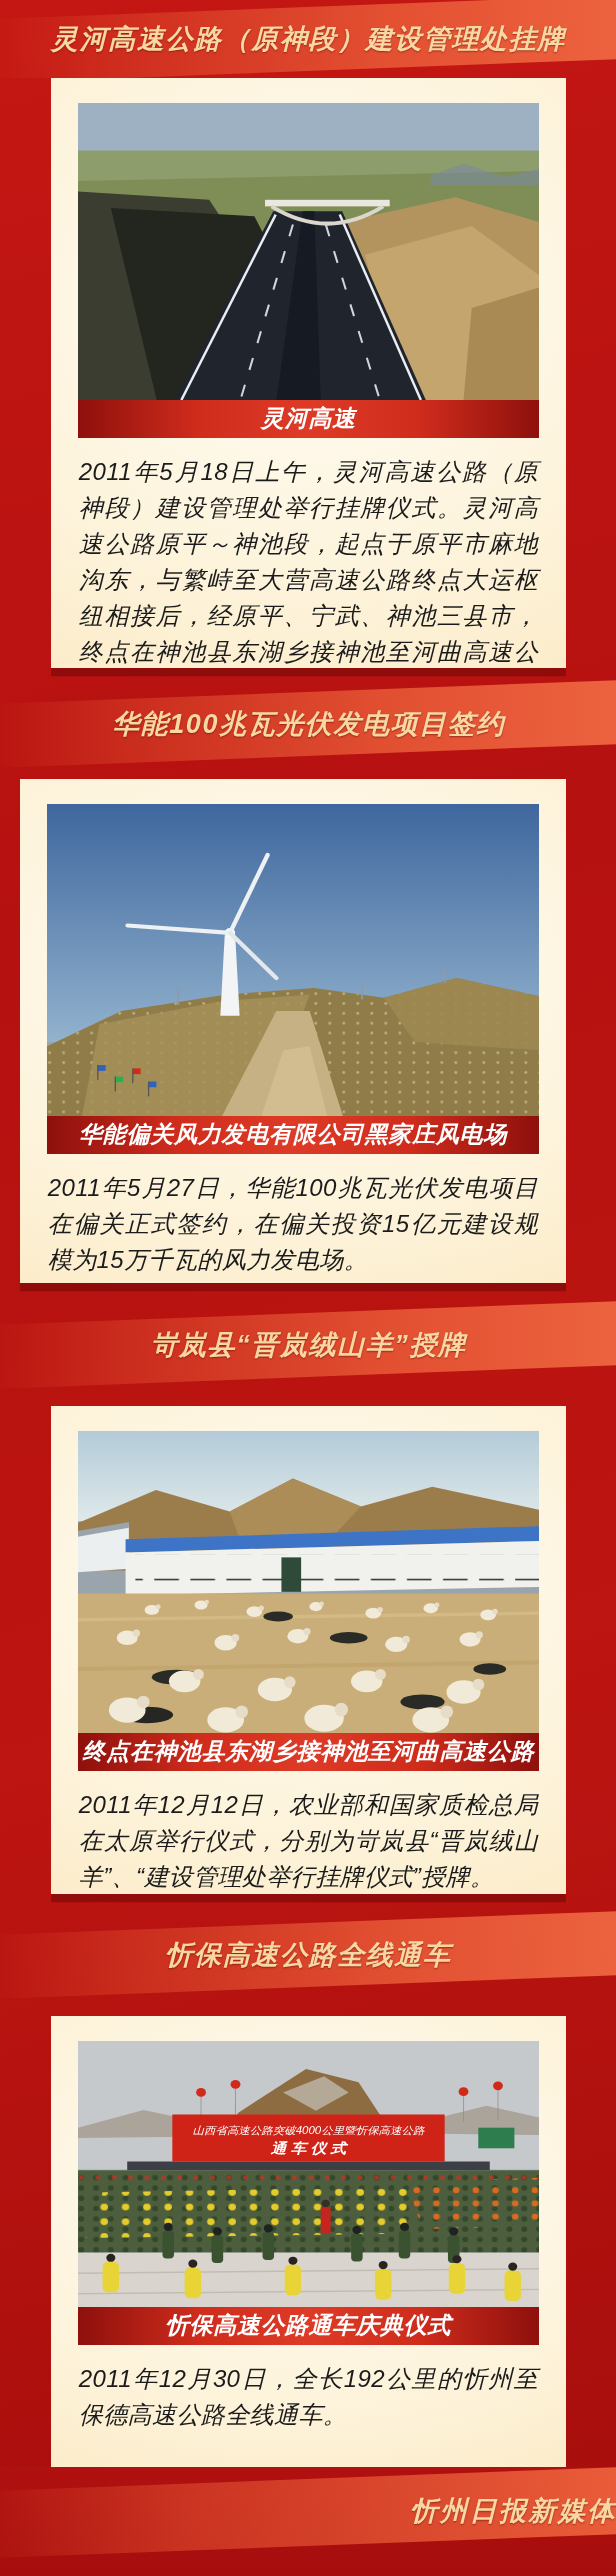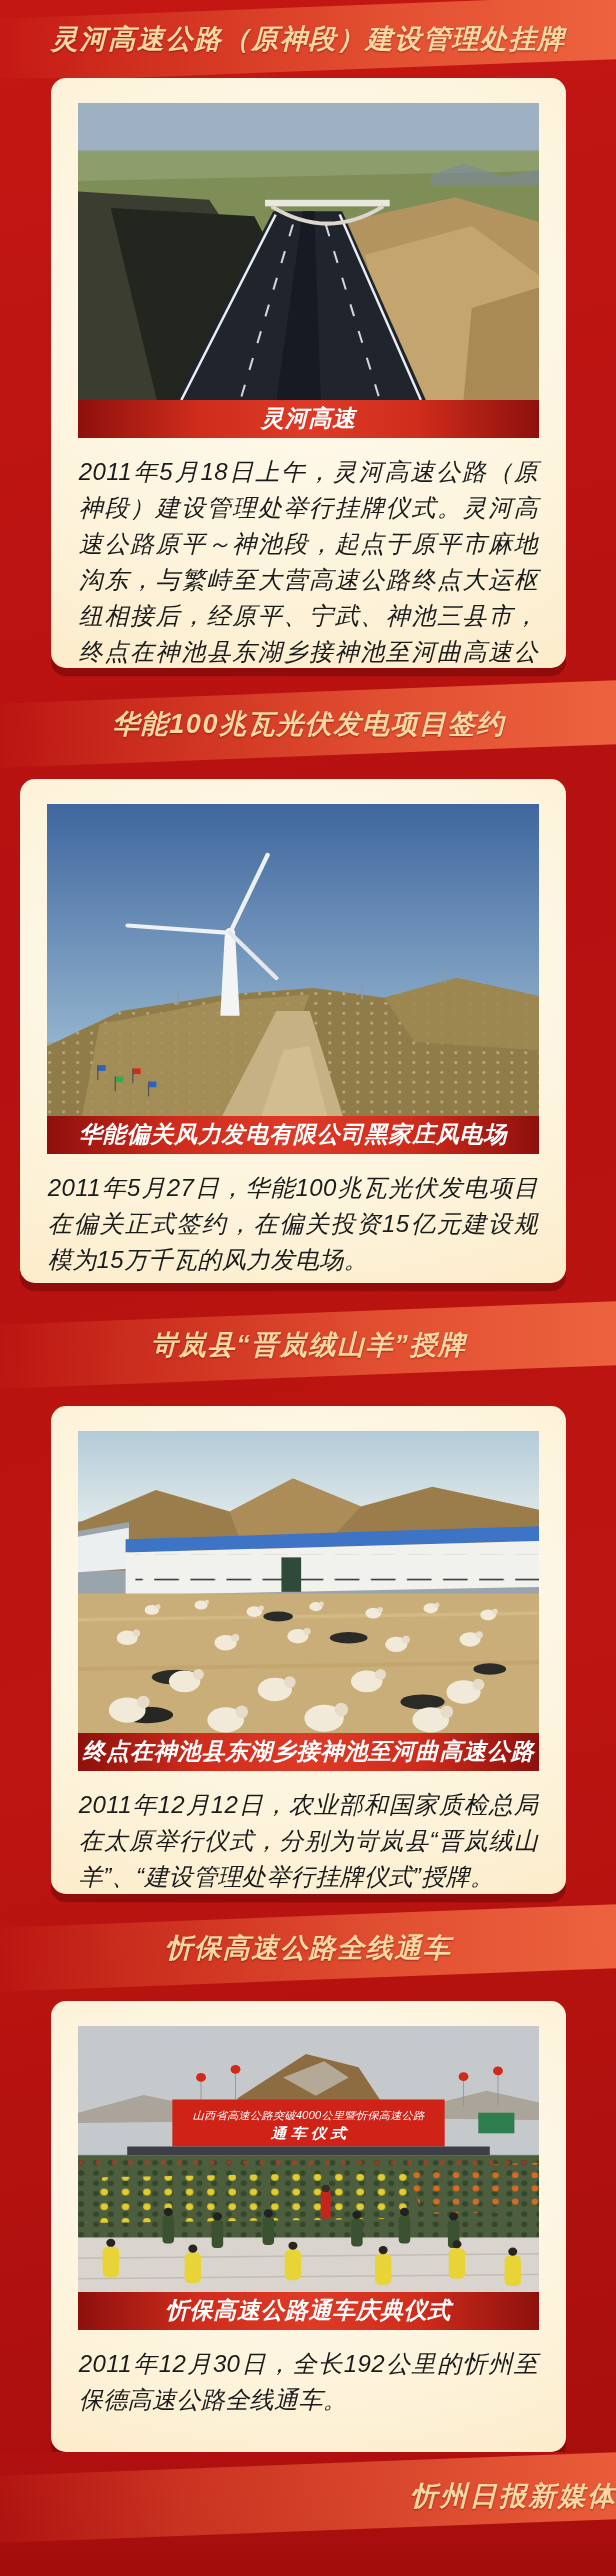--- a/index.html
+++ b/index.html
@@ -20,24 +20,24 @@
     transform:translateY(-50%) skewY(-2.2deg);
     background:linear-gradient(to right,rgba(220,66,38,0) 0%,rgba(223,75,45,0.45) 22%,rgba(233,90,55,0.85) 62%,rgba(240,104,66,0.95) 100%);
   }
   .section-title{
     position:relative;color:#f8d8a2;font-size:27px;font-weight:bold;
     letter-spacing:1.6px;white-space:nowrap;text-shadow:0 0.8px 1.6px rgba(90,8,5,0.5);
   }
   .hdr-1{height:78px;}
   .hdr-2{height:111px;}
   .hdr-3{height:123px;text-align:center;}
-  .hdr-4{height:107px;}
+  .hdr-4{height:122px;}
   
   .card{
-    margin:0 51px;box-sizing:border-box;border-radius:15px;
+    margin:0 51px;box-sizing:border-box;border-radius:0;
     padding:24.6px 27px 0 27px;position:relative;overflow:hidden;
     background:radial-gradient(ellipse 130% 95% at 50% 38%,#fffdf6 0%,#fdf3da 52%,#fbe5ba 100%);
     box-shadow:0 8.2px 0 rgba(110,8,6,0.55);
   }
   .card-1{height:590px;}
   .card-2{height:504px;margin-left:20px;}
   .card-3{height:488px;}
   .card-4{height:451px;}
   .photo-frame{width:100%;overflow:hidden;background:#9aa4ac;display:block;}
   .photo-frame svg{display:block;width:100%;height:100%;}

